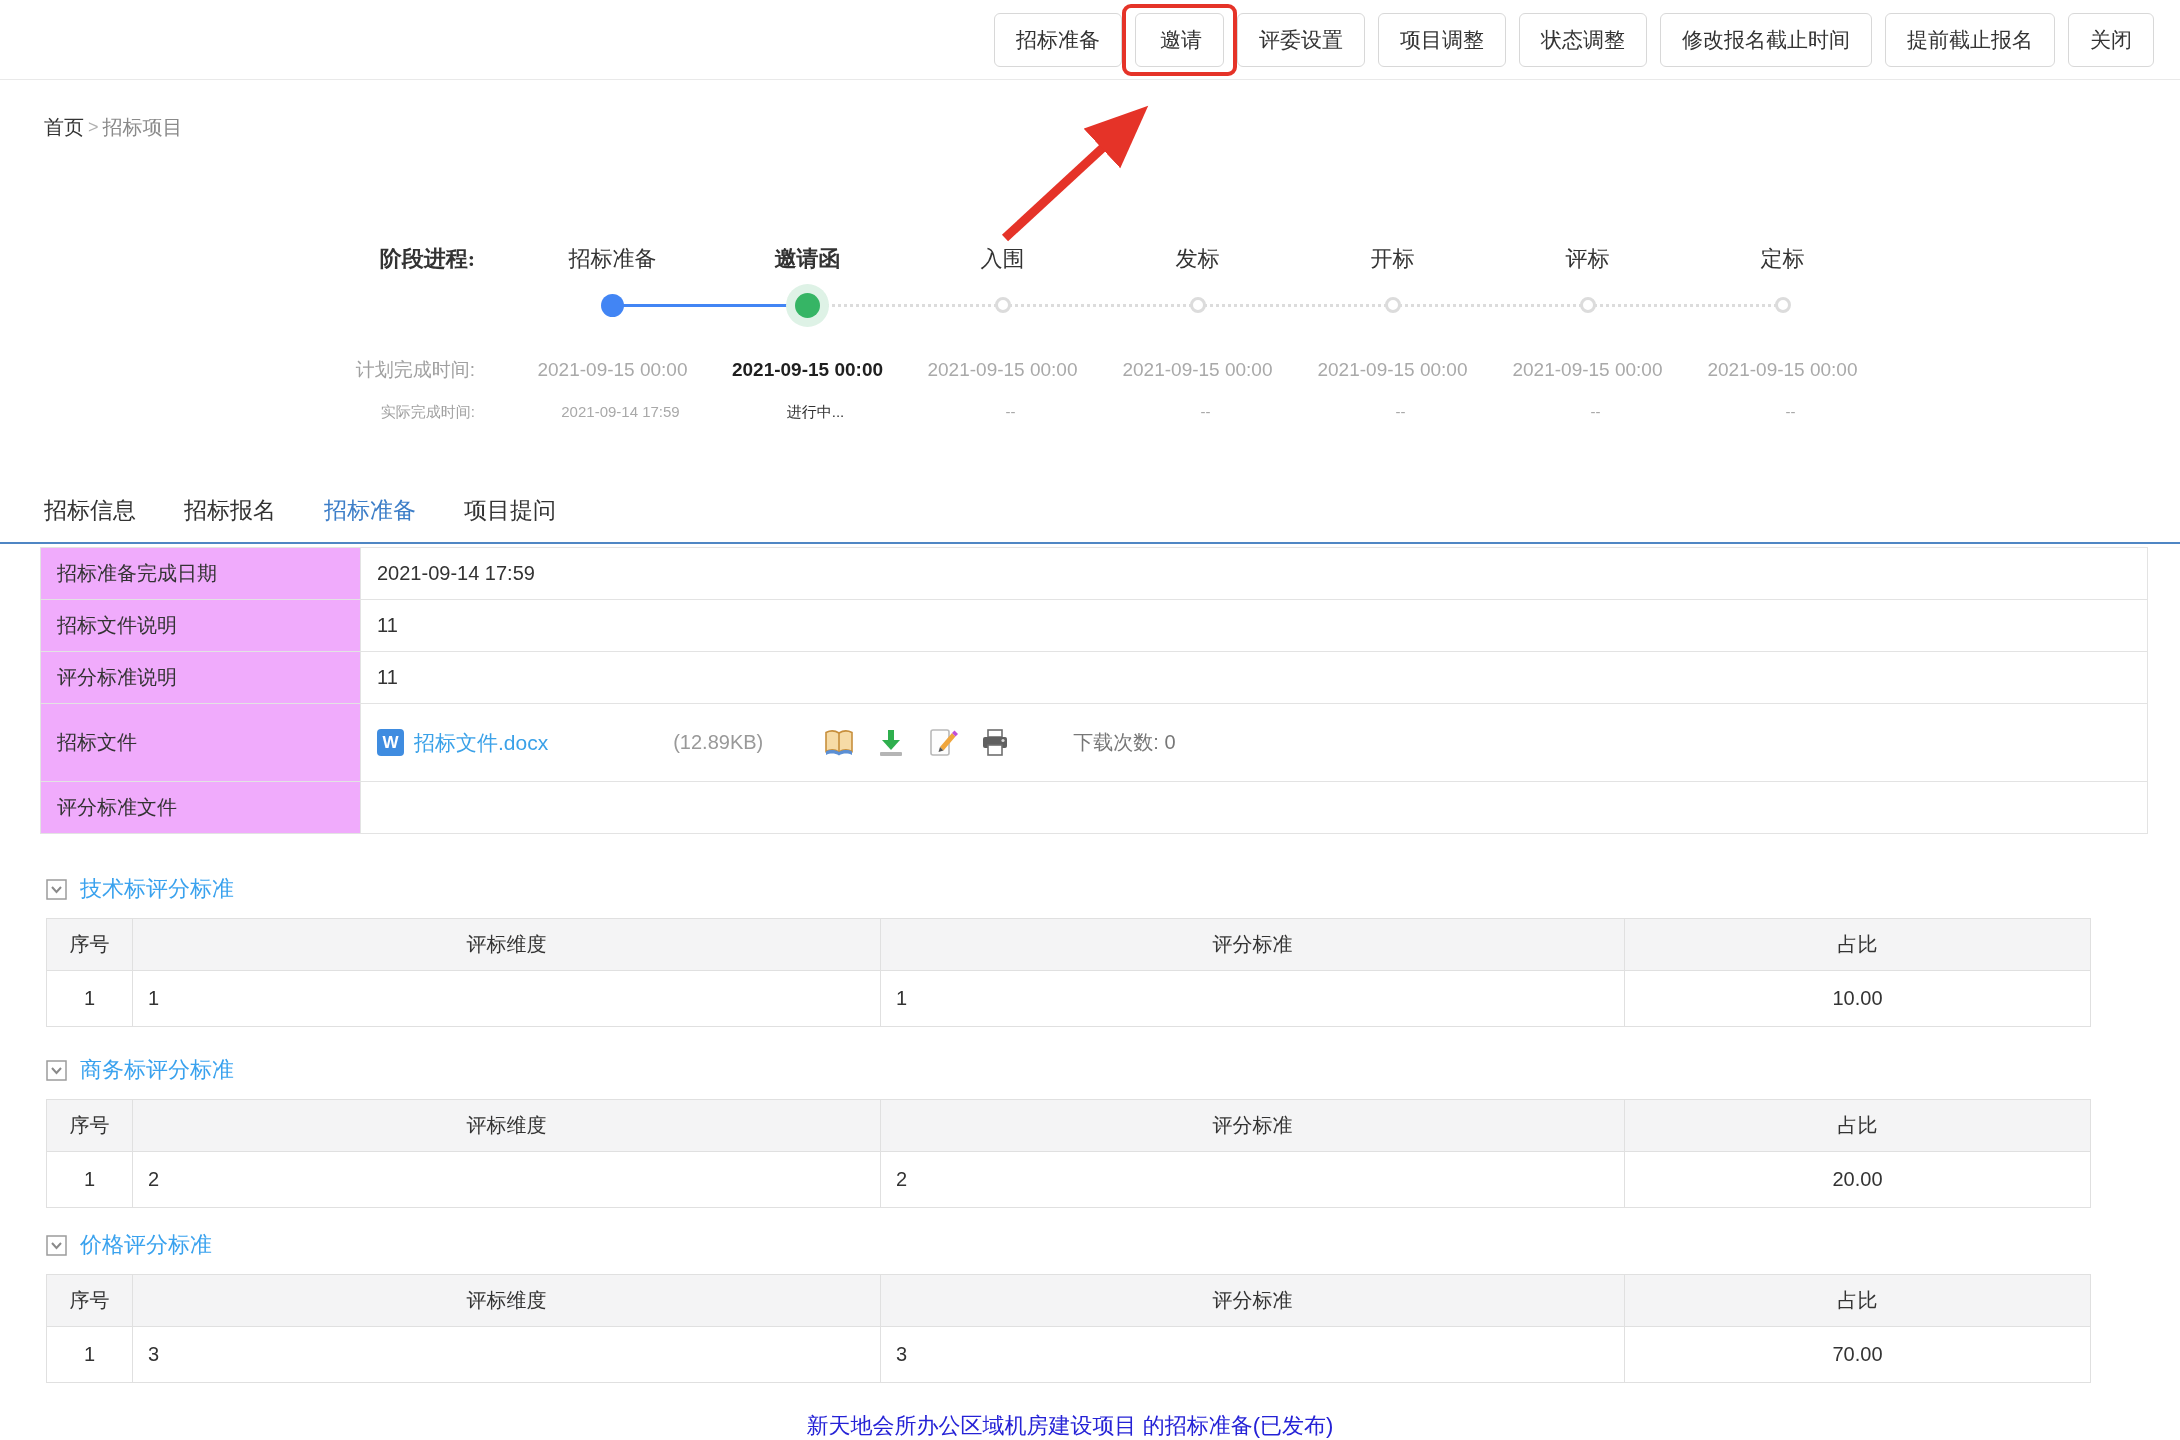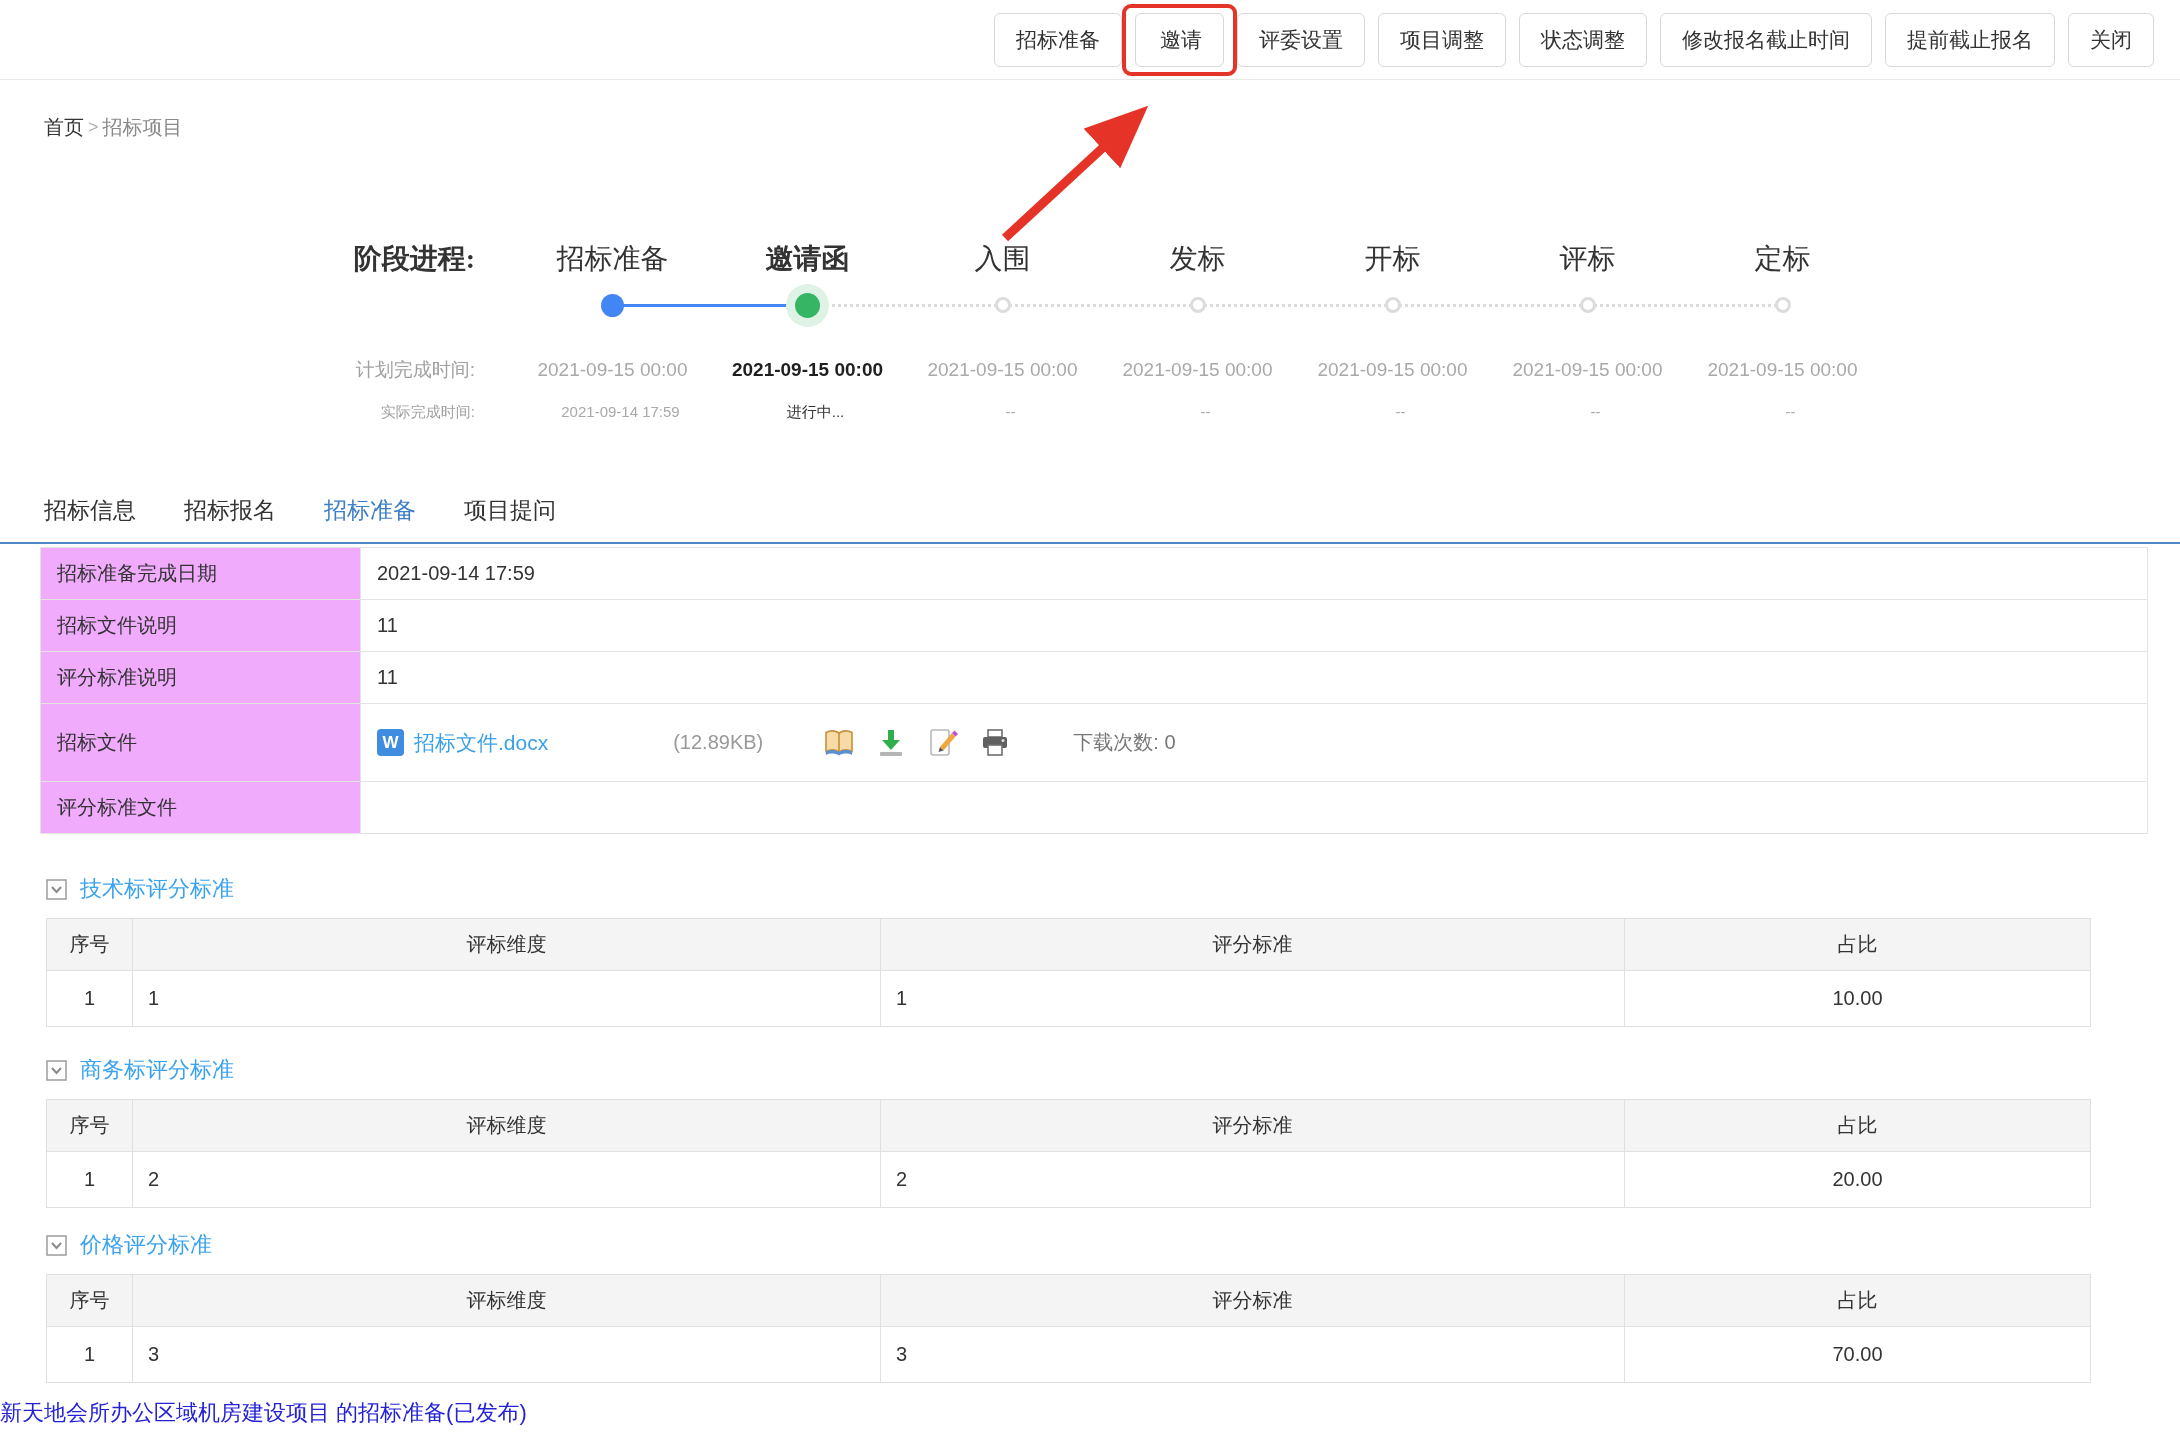--- a/index.html
+++ b/index.html
@@ -24,21 +24,21 @@
   .breadcrumb { margin:34px 0 0 44px; font-size:20px; display:flex; gap:4px; align-items:center; }
   .bc-home { color:#333; }
   .bc-sep { color:#b0b0b0; font-size:18px; }
   .bc-cur { color:#8a8a8a; }
 
   
   .progress { display:flex; margin-top:96px; }
   .pg-left { width:515px; padding-right:40px; text-align:right; flex:none; }
   .pg-stages { display:flex; }
   .stage-col { width:195px; text-align:center; flex:none; }
-  .row-name { height:44px; line-height:44px; font-size:28px; color:#333;font-family:Liberation Serif, serif; }
+  .row-name { height:44px; line-height:44px; font-size:22px; color:#333;font-family:Liberation Serif, serif; }
   .row-name.lbl { font-weight:bold; }
   .row-name.current { font-weight:bold;text-align:center; }
   .row-dots { height:48px; position:relative; display:flex; align-items:center; justify-content:center; }
   .row-plan { height:42px; line-height:42px; margin-top:20px; font-size:19px; color:#a9a9a9; }
   .row-actual { height:42px; line-height:42px; font-size:15px; color:#a9a9a9;padding-left:16px; }
   .row-plan.lbl, .row-actual.lbl { color:#a0a0a0; }
   .row-plan.current { color:#1f1f1f; font-weight:bold; }
   .row-actual.current { color:#333; }
   .connector { position:absolute; right:50%; top:50%; width:195px; height:0; }
   .connector.solid { border-top:3px solid #4285f4; margin-top:-1px; }
@@ -77,21 +77,21 @@
   .chev-box { width:21px; height:21px; display:block; cursor:pointer; }
   .criteria-table { margin:14px 0 0 46px; border-collapse:collapse; width:2044px; table-layout:fixed; }
   .criteria-table th { background:#f4f4f5; border:1px solid #e0e0e0; font-weight:normal;
     font-size:20px; color:#333; height:52px; }
   .criteria-table td { border:1px solid #e0e0e0; font-size:20px; color:#333; height:56px;
     padding-left:15px; background:#fff; }
   .criteria-table td.c { text-align:center; padding-left:0; }
   .s2 { margin-top:28px; } .s3 { margin-top:22px; }
 
   
-  .footer-link { margin-top:15px; text-align:left; padding-right:40px;
+  .footer-link { margin-top:28px; text-align:center; padding-right:40px;
     font-size:22px; color:#2522d6; cursor:pointer; }
 </style>
 </head>
 <body>
 
 <div class="toolbar">
   <button class="tb-btn">招标准备</button>
   <span class="hl-wrap">
     <button class="tb-btn">邀请</button>
   </span>

